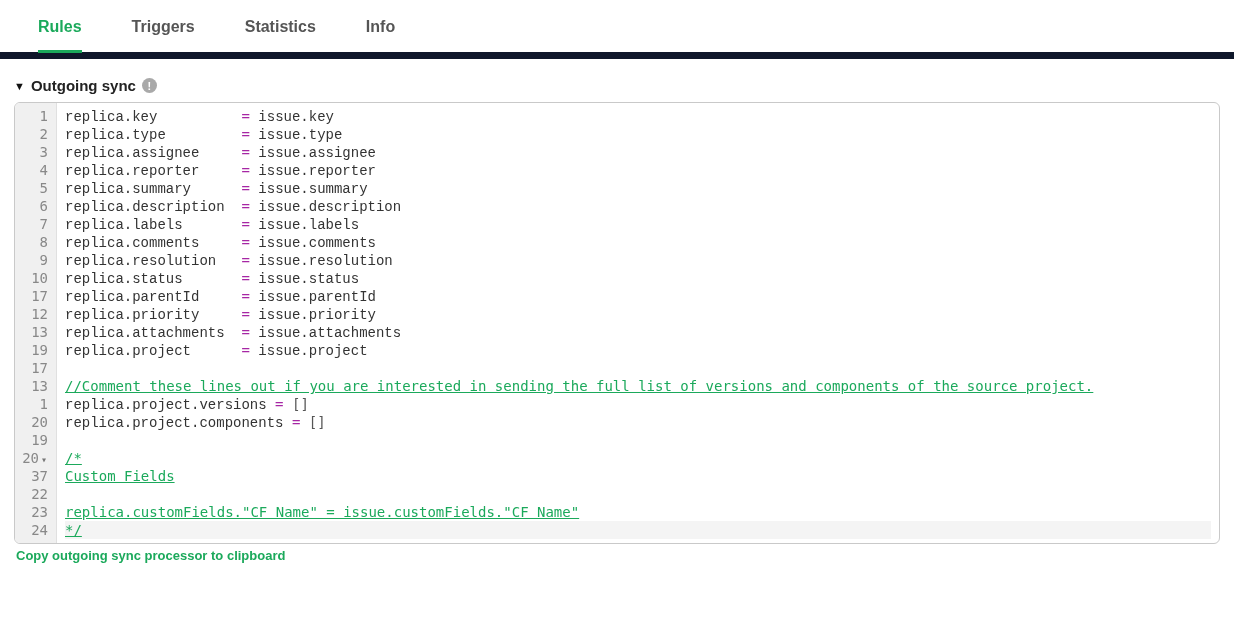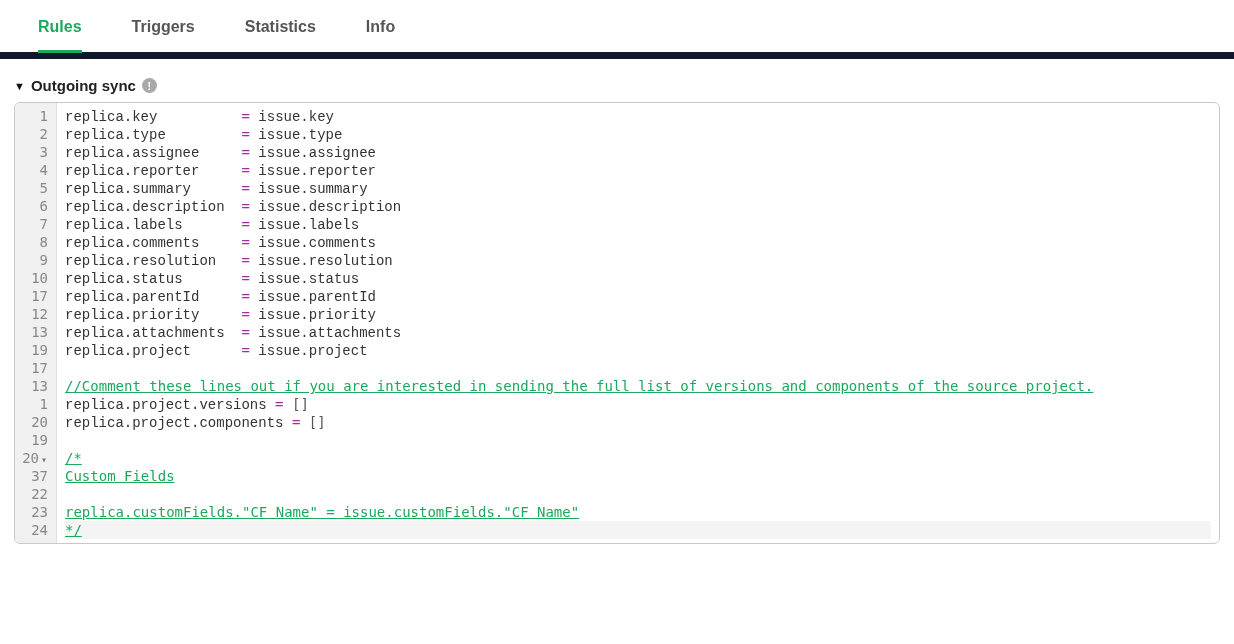--- a/index.html
+++ b/index.html
@@ -152,13 +152,14 @@
           <div class="ln">20<span class="fold-marker">▾</span></div>
           <div class="ln">37</div>
           <div class="ln">22</div>
           <div class="ln">23</div>
           <div class="ln">24</div>
         </div>
       <div class="code" id="code"><div class="line"><span class="tok-ident">replica.key         </span> <span class="tok-op">=</span> <span class="tok-ident">issue.key</span></div><div class="line"><span class="tok-ident">replica.type        </span> <span class="tok-op">=</span> <span class="tok-ident">issue.type</span></div><div class="line"><span class="tok-ident">replica.assignee    </span> <span class="tok-op">=</span> <span class="tok-ident">issue.assignee</span></div><div class="line"><span class="tok-ident">replica.reporter    </span> <span class="tok-op">=</span> <span class="tok-ident">issue.reporter</span></div><div class="line"><span class="tok-ident">replica.summary     </span> <span class="tok-op">=</span> <span class="tok-ident">issue.summary</span></div><div class="line"><span class="tok-ident">replica.description </span> <span class="tok-op">=</span> <span class="tok-ident">issue.description</span></div><div class="line"><span class="tok-ident">replica.labels      </span> <span class="tok-op">=</span> <span class="tok-ident">issue.labels</span></div><div class="line"><span class="tok-ident">replica.comments    </span> <span class="tok-op">=</span> <span class="tok-ident">issue.comments</span></div><div class="line"><span class="tok-ident">replica.resolution  </span> <span class="tok-op">=</span> <span class="tok-ident">issue.resolution</span></div><div class="line"><span class="tok-ident">replica.status      </span> <span class="tok-op">=</span> <span class="tok-ident">issue.status</span></div><div class="line"><span class="tok-ident">replica.parentId    </span> <span class="tok-op">=</span> <span class="tok-ident">issue.parentId</span></div><div class="line"><span class="tok-ident">replica.priority    </span> <span class="tok-op">=</span> <span class="tok-ident">issue.priority</span></div><div class="line"><span class="tok-ident">replica.attachments </span> <span class="tok-op">=</span> <span class="tok-ident">issue.attachments</span></div><div class="line"><span class="tok-ident">replica.project     </span> <span class="tok-op">=</span> <span class="tok-ident">issue.project</span></div><div class="line">&nbsp;</div><div class="line"><span class="tok-comment">//Comment these lines out if you are interested in sending the full list of versions and components of the source project.</span></div><div class="line"><span class="tok-ident">replica.project.versions</span> <span class="tok-op">=</span> <span class="tok-bracket">[]</span></div><div class="line"><span class="tok-ident">replica.project.components</span> <span class="tok-op">=</span> <span class="tok-bracket">[]</span></div><div class="line">&nbsp;</div><div class="line"><span class="tok-comment">/*</span></div><div class="line"><span class="tok-comment">Custom Fields</span></div><div class="line">&nbsp;</div><div class="line"><span class="tok-comment">replica.customFields."CF Name" = issue.customFields."CF Name"</span></div><div class="line hl"><span class="tok-comment">*/</span></div></div>
     </div>
   </div>
 
+  <div class="copy-link">Copy outgoing sync processor to clipboard</div>
 </div>
 
 </body></html>

